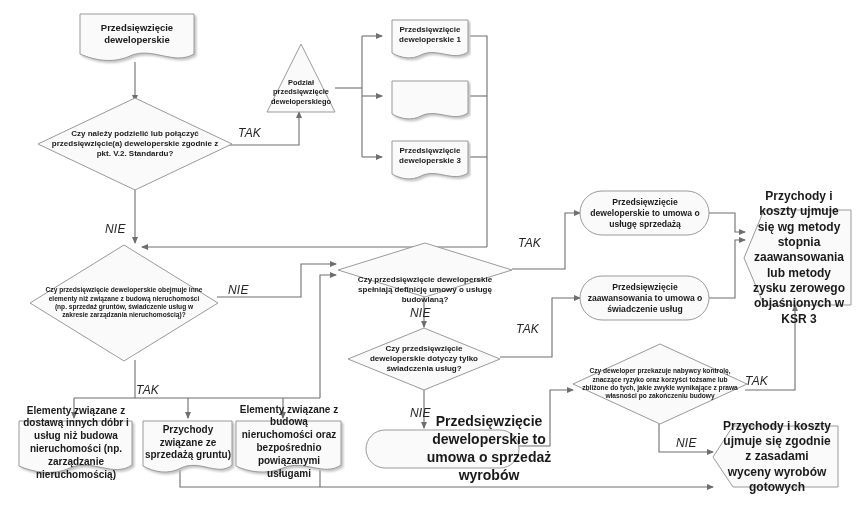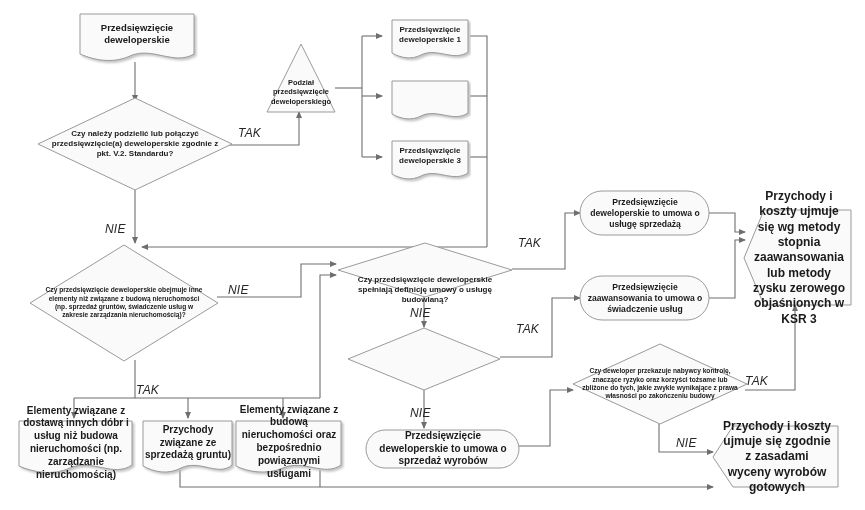--- a/index.html
+++ b/index.html
@@ -10,21 +10,21 @@
   .node .txt{display:block;width:100%;padding:0 4px;line-height:1.28;}
   
   .doc,.diamond,.pill,.pent,.tri{position:absolute;}
   .lbl{position:absolute;color:#262626;font-size:12px;letter-spacing:.2px;font-style:italic;}
   .t-start{font-size:9.5px;}
   .t-doc{font-size:8px;}
   .t-doc-sm{font-size:10px;}
   .t-diamond{font-size:8px;}
   .t-diamond-sm{font-size:6.6px;}
   .t-pill{font-size:8.6px;}
-  .t-pill-lg{font-size:10px;}
+  .t-pill-lg{font-size:14px;margin-left:46px;}
   .t-pent{font-size:12px;}
   .t-tri{font-size:7.4px;}
 </style>
 </head>
 <body>
 
 <div id="stage">
 
   <svg id="wires" viewBox="0 0 865 510">
     <defs>
@@ -145,20 +145,23 @@
   <svg class="diamond" style="left:336px;top:241px;" width="178" height="58">
     <path d="M89,2 L176,29 L89,56 L2,29 Z" fill="#fafafa" stroke="#9a9a9a" stroke-width="1"></path>
   </svg>
   <div class="node t-diamond" style="left:344px;top:249px;width:162px;height:42px;margin-top:20px;">
     <span class="txt">Czy przedsięwzięcie deweloperskie spełniają definicję umowy o usługę budowlaną?</span>
   </div>
 
   <svg class="diamond" style="left:346px;top:326px;" width="156" height="66">
     <path d="M78,2 L154,33 L78,64 L2,33 Z" fill="#fafafa" stroke="#9a9a9a" stroke-width="1"></path>
   </svg>
+  <div class="node t-diamond" style="left:354px;top:337px;width:140px;height:44px;">
+    <span class="txt">Czy przedsięwzięcie deweloperskie dotyczy tylko świadczenia usług?</span>
+  </div>
 
   <svg class="diamond" style="left:571px;top:342px;" width="178" height="84">
     <path d="M89,2 L176,42 L89,82 L2,42 Z" fill="#fafafa" stroke="#9a9a9a" stroke-width="1"></path>
   </svg>
   <div class="node t-diamond-sm" style="left:578px;top:352px;width:164px;height:64px;">
     <span class="txt">Czy deweloper przekazuje nabywcy kontrolę, znaczące ryzyko oraz korzyści tożsame lub zbliżone do tych, jakie zwykle wynikające z prawa własności po zakończeniu budowy</span>
   </div>
 
   <svg class="doc" style="left:16px;top:418px;" width="120" height="62">
     <path d="M3,3 H116 V47 C97,60 76,40 54,50 C36,58 17,54 3,48 Z" fill="#fafafa" stroke="#9a9a9a" stroke-width="1" filter="url(#sh)"></path>

